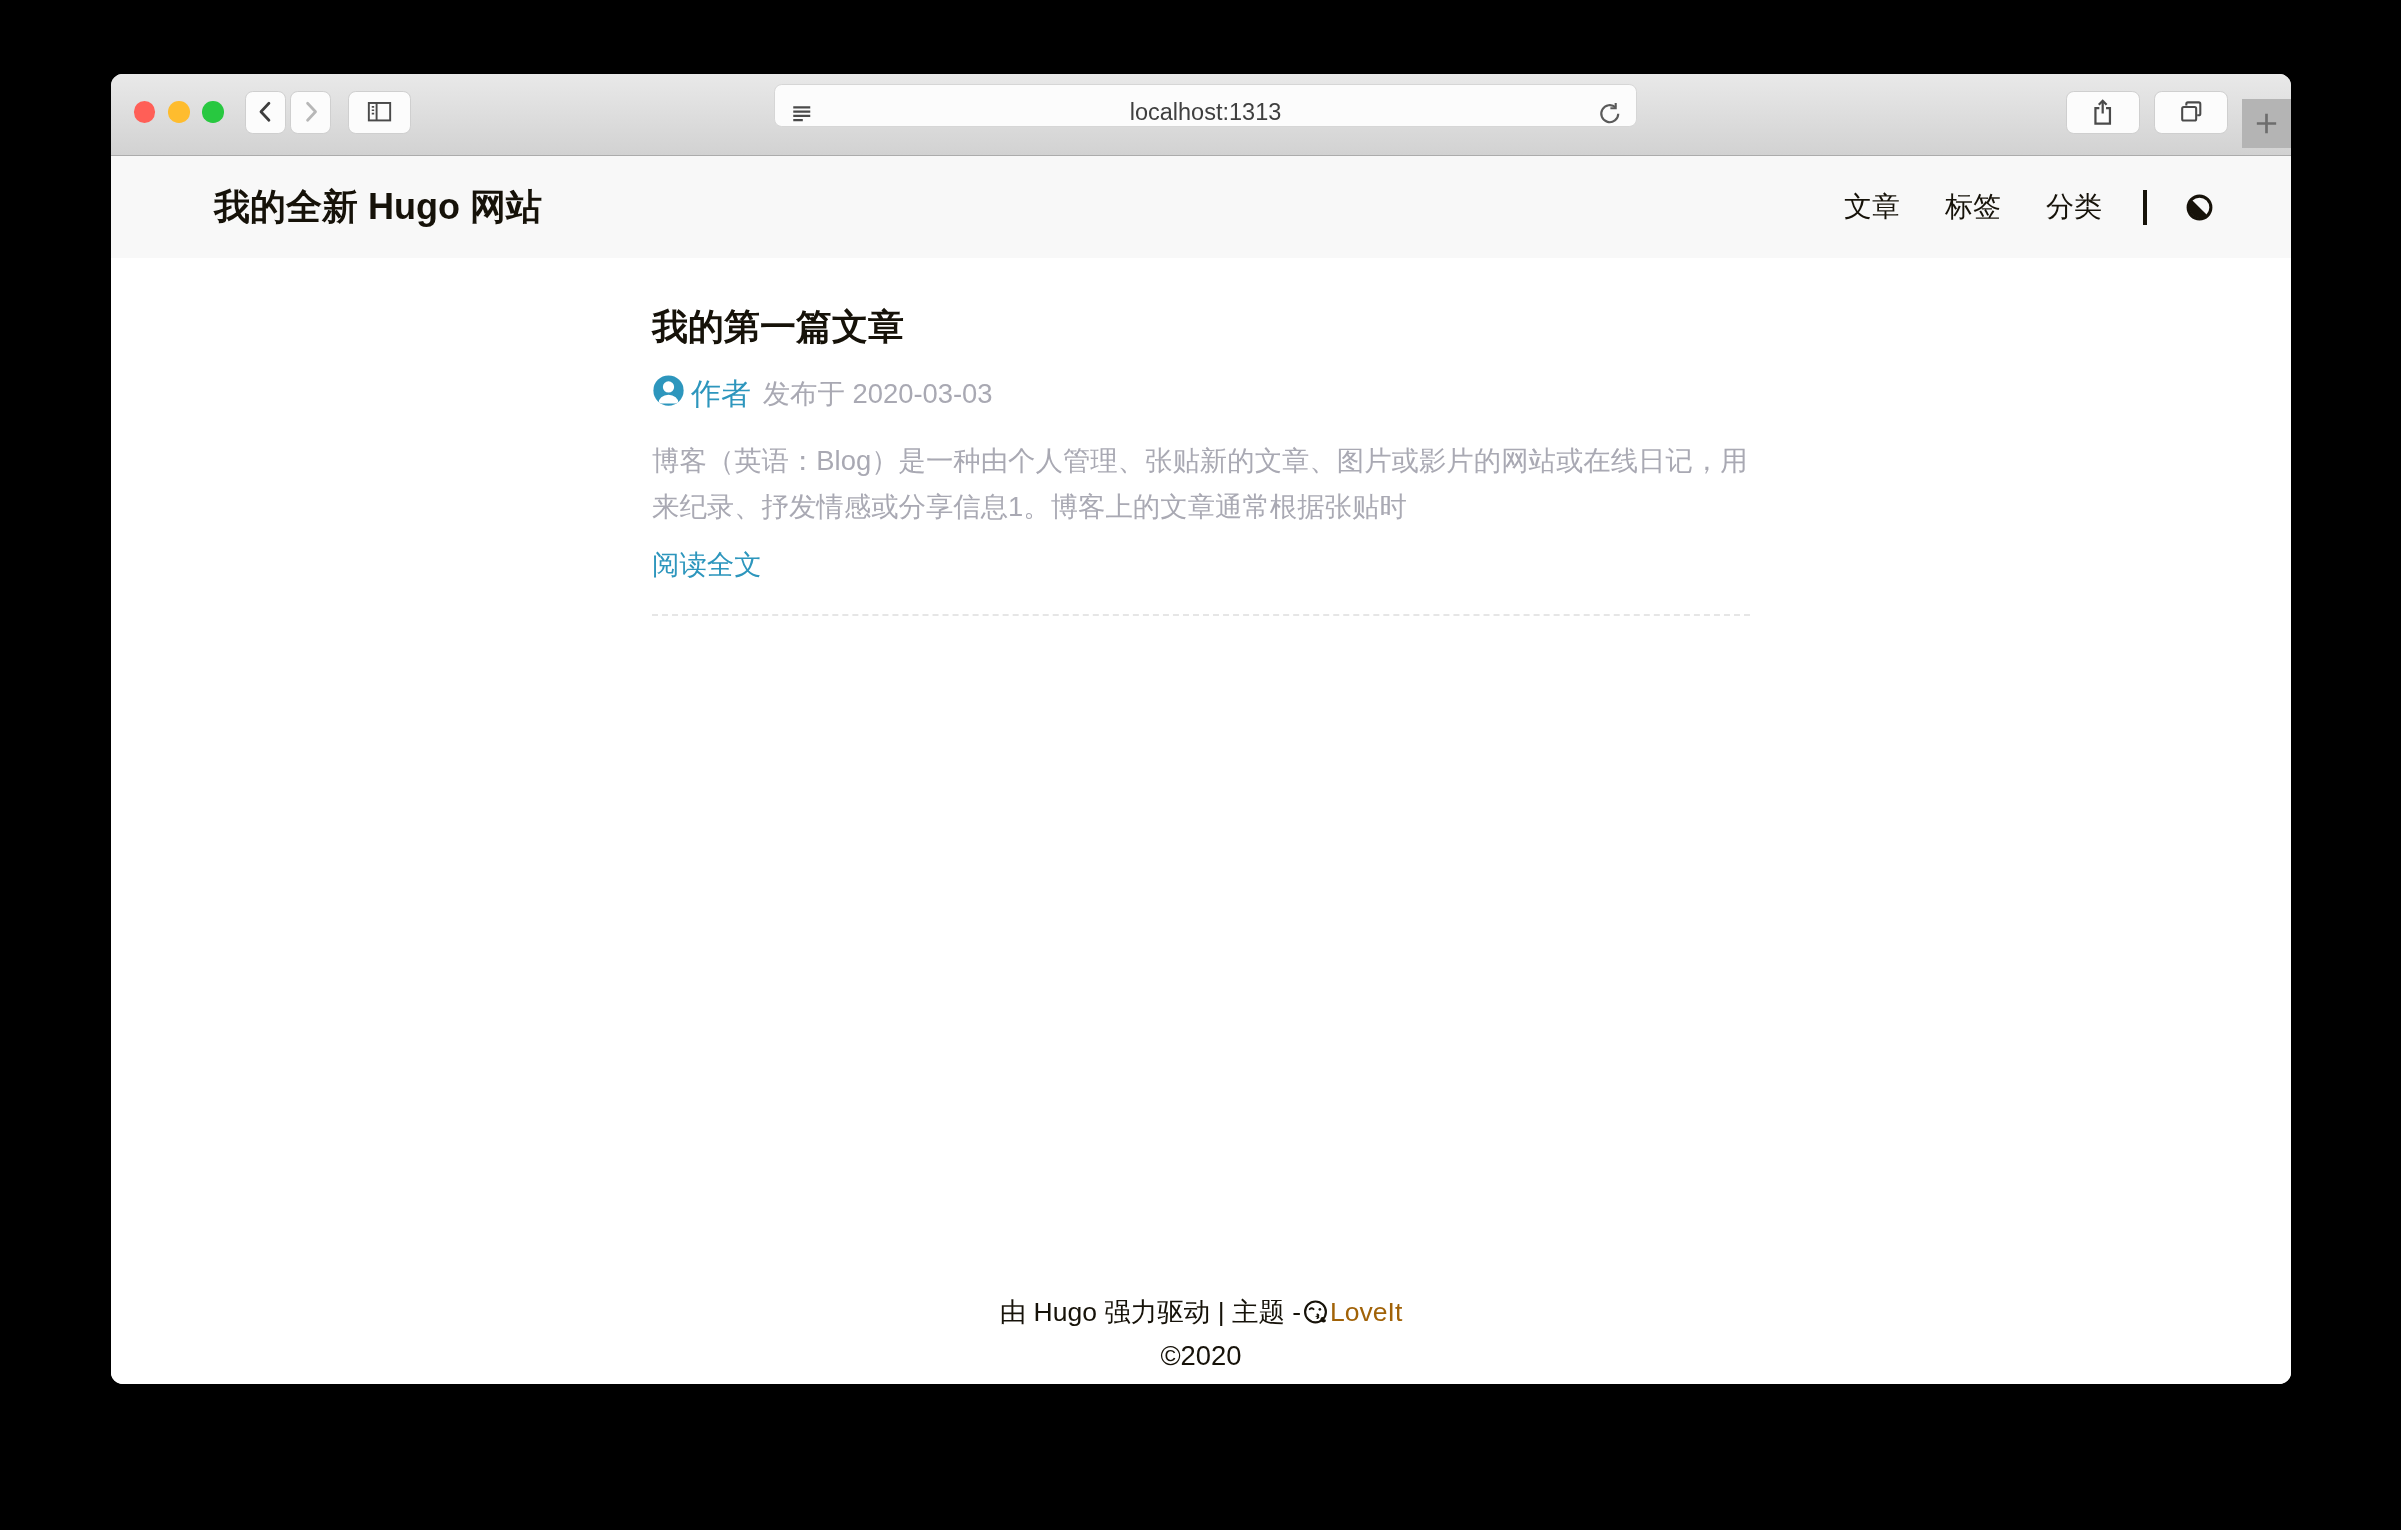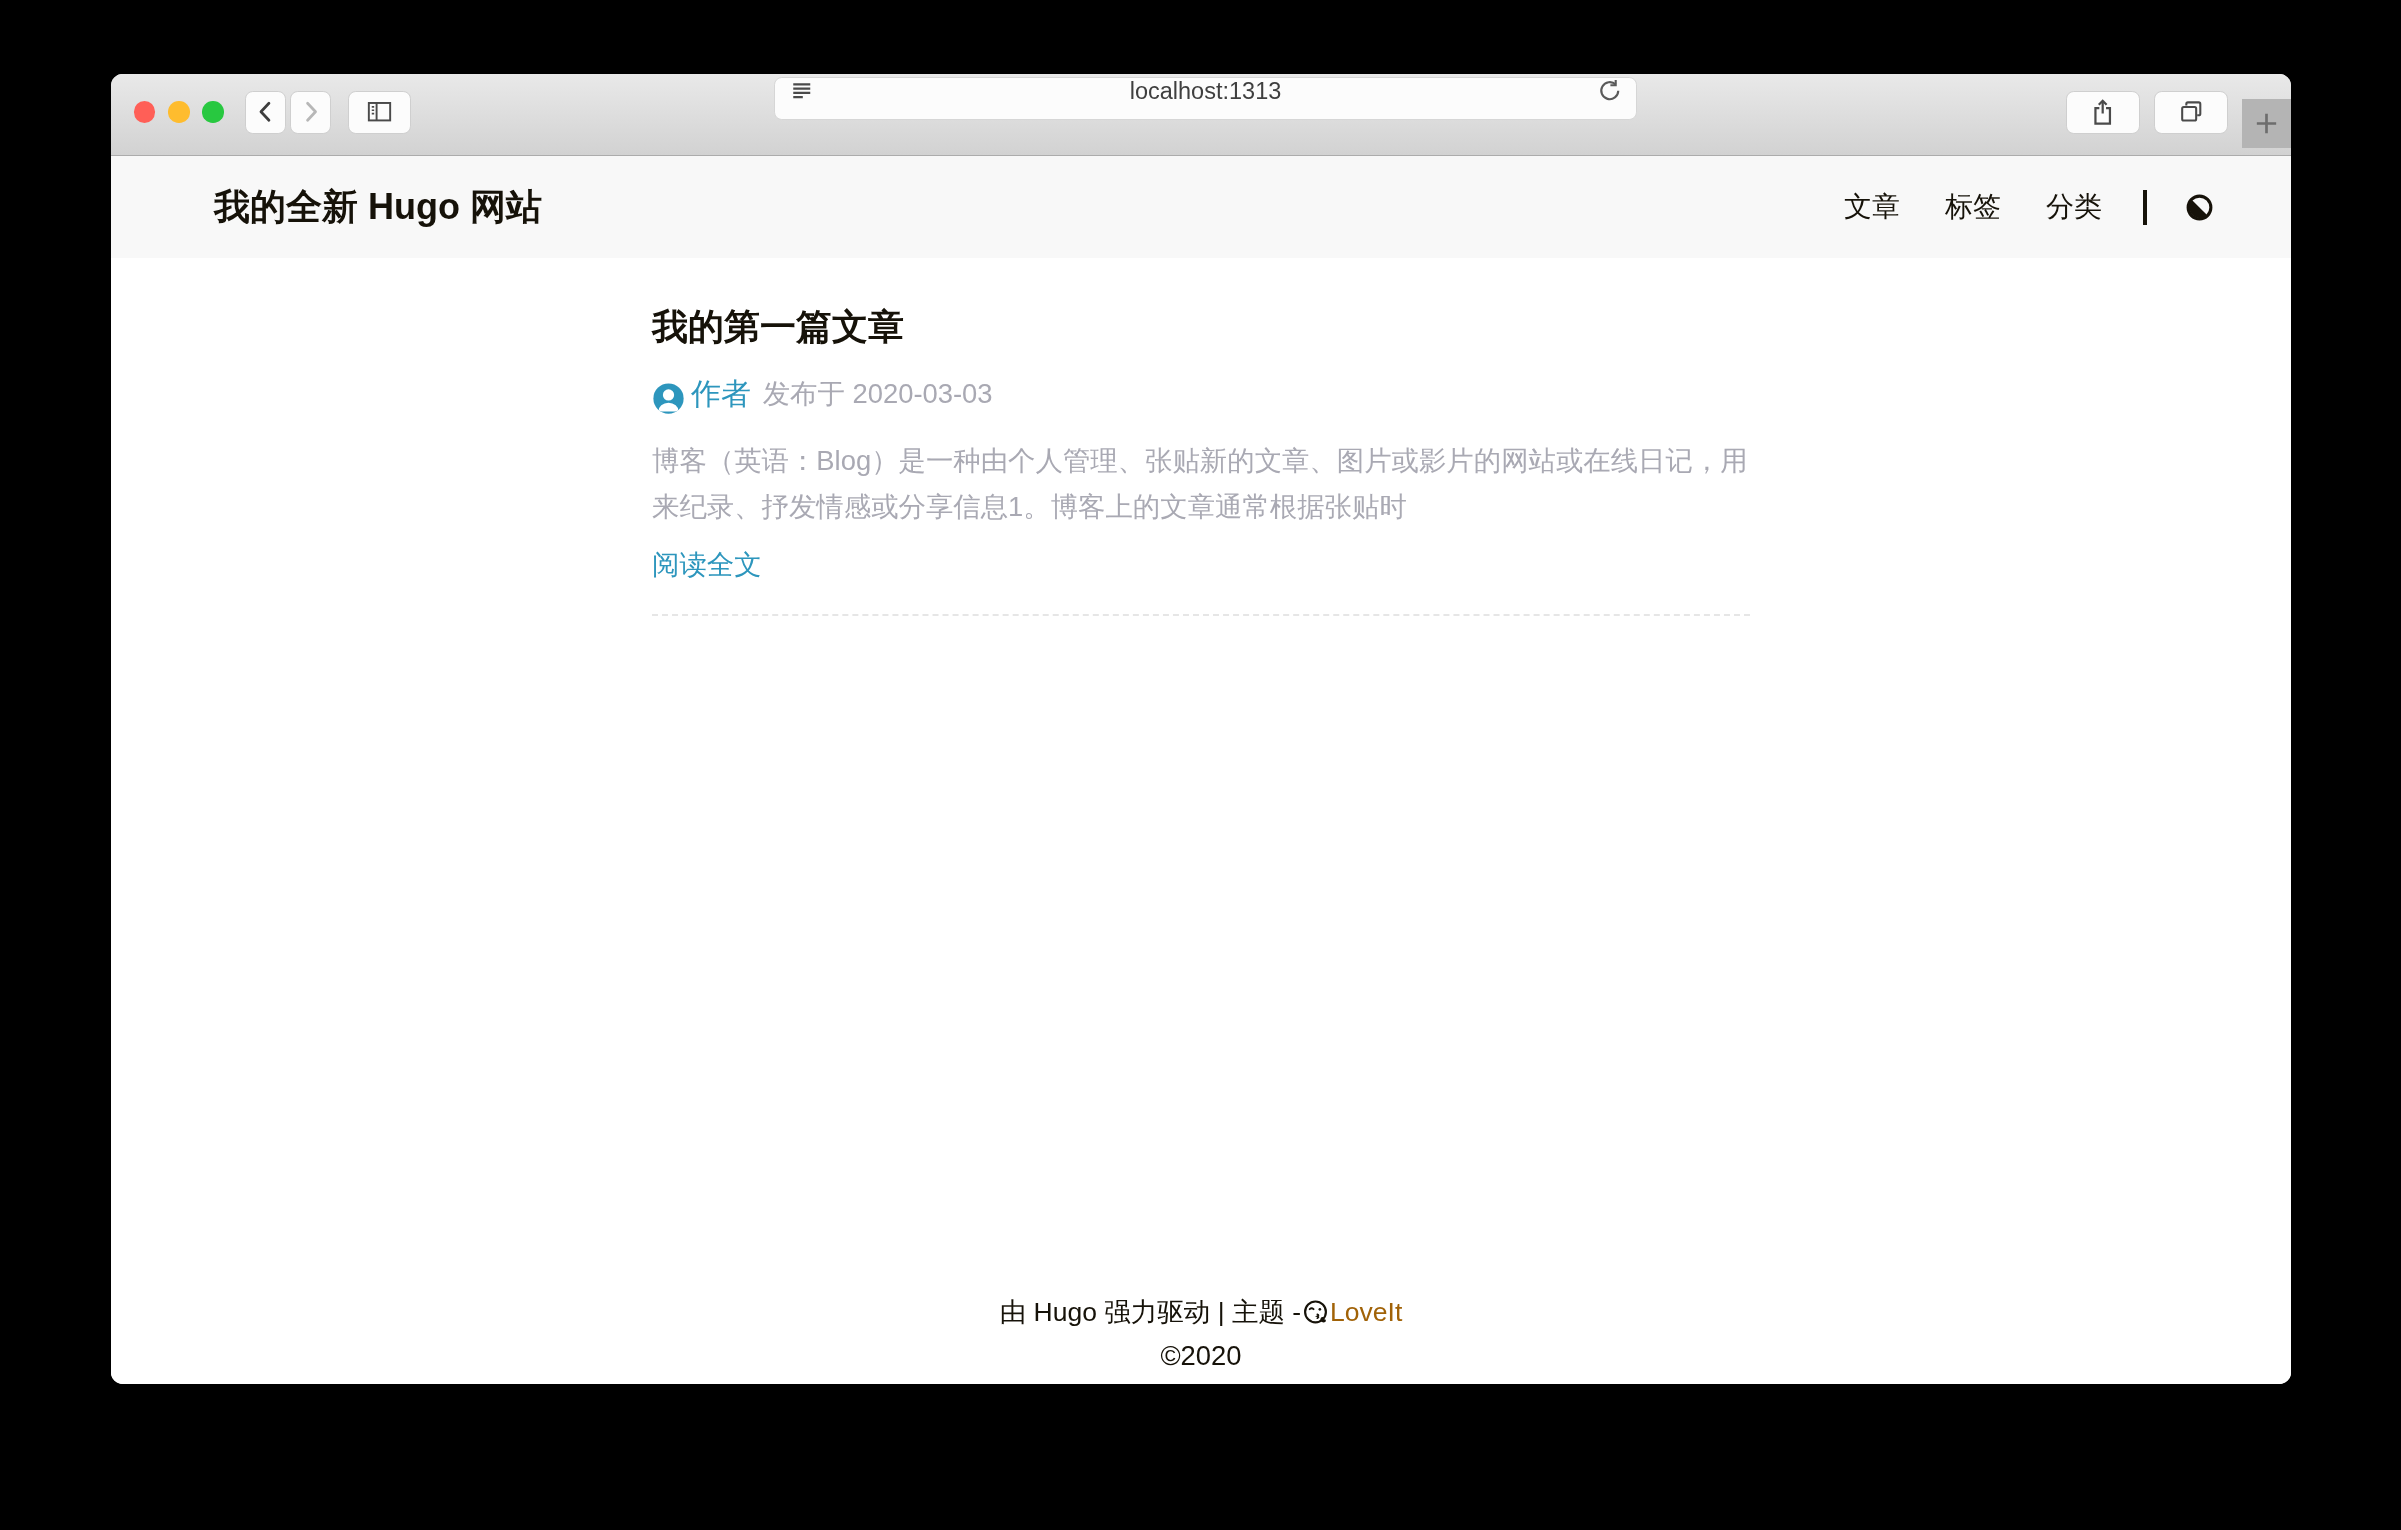--- a/index.html
+++ b/index.html
@@ -34,44 +34,44 @@
   .btn-back{left:134px;width:41px;}
   .btn-fwd{left:179px;width:41px;}
   .btn-sidebar{left:237px;width:63px;}
   .btn-share{left:1955px;width:74px;}
   .btn-tabs{left:2043px;width:74px;}
   .btn-plus{
     position:absolute;right:0;top:24.5px;width:49px;height:49px;
     background:#b4b4b4;display:flex;align-items:center;justify-content:center;
   }
   .urlbar{
-    position:absolute;left:663px;top:3px;width:863px;height:43px;
+    position:absolute;left:663px;top:10px;width:863px;height:43px;
     background:#fcfcfc;border:1px solid #d6d6d6;border-radius:7.8px;
-    display:flex;align-items:flex-start;box-sizing:border-box;padding:0 13.7px;
+    display:flex;align-items:flex-end;box-sizing:border-box;padding:0 13.7px;
   }
   .url-text{
     flex:1;text-align:center;font-size:23.5px;color:#3f3f3f;
   }
   
   .site-header{
     height:102px;flex:none;background:#f8f8f8;
     display:flex;align-items:center;justify-content:space-between;
     padding:0 76px 0 103px;
   }
   .site-title{font-size:36px;font-weight:bold;color:#161209;cursor:pointer;}
   .site-nav{display:flex;align-items:center;}
   .nav-item{font-size:28px;color:#161209;margin-left:45px;cursor:pointer;}
   .nav-sep{width:3.9px;height:35px;background:#161209;margin-left:41px;}
   .theme-toggle{margin-left:37px;display:flex;align-items:center;cursor:pointer;}
   
   .main{flex:1;display:flex;flex-direction:column;background:#fff;}
   .content{width:1098px;margin:45px auto 0;}
   .post-title{font-size:36px;font-weight:bold;color:#161209;margin:0;cursor:pointer;}
   .post-meta{margin-top:21.6px;display:flex;align-items:center;}
-  .author-link{display:flex;align-items:flex-end;cursor:pointer;font-family:Liberation Serif, serif;}
+  .author-link{display:flex;align-items:flex-start;cursor:pointer;font-family:Liberation Serif, serif;}
   .author-name{font-size:30px;font-weight:500;color:#2d96bd;margin-left:5.9px;}
   .post-date{font-size:27.4px;color:#a9a9b3;margin-left:11.8px;}
   .post-summary{margin-top:23px;font-size:27.4px;line-height:46px;color:#a9a9b3;}
   .read-more{margin-top:17.6px;font-size:27.4px;color:#2d96bd;cursor:pointer;display:inline-block;}
   .post-divider{margin-top:31px;border-bottom:2px dashed #e6e6e6;height:0;}
   
   .footer{margin-top:auto;flex:none;text-align:center;padding-bottom:11.8px;}
   .footer-line1{
     font-size:26.5px;color:#161209;
     display:flex;align-items:center;justify-content:center;gap:0;

